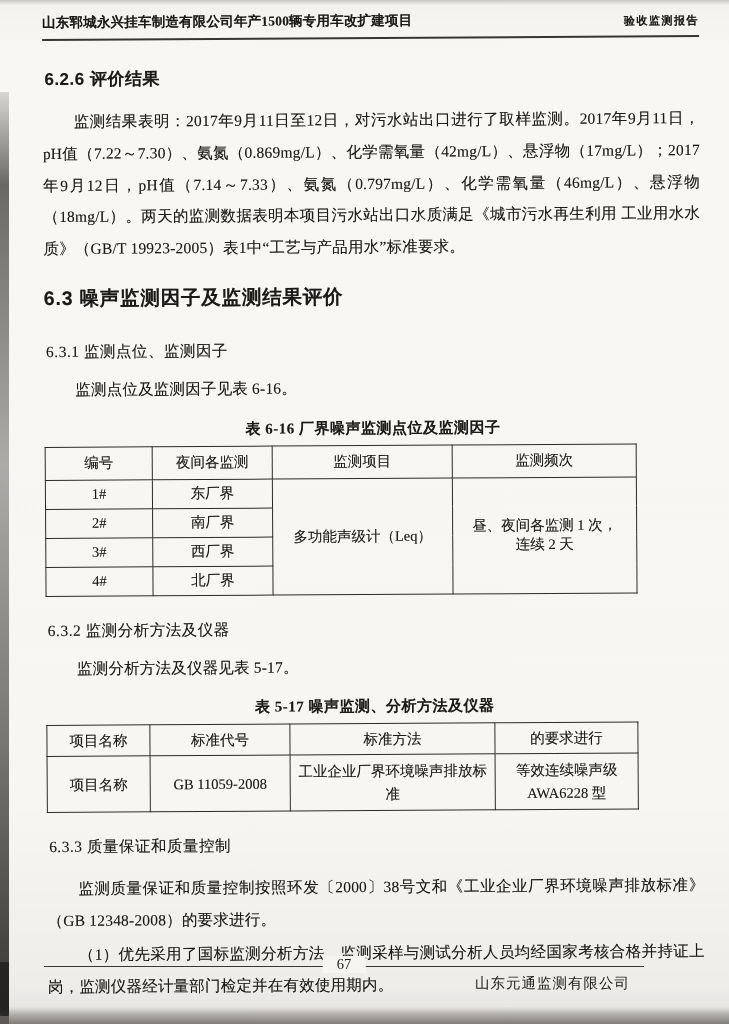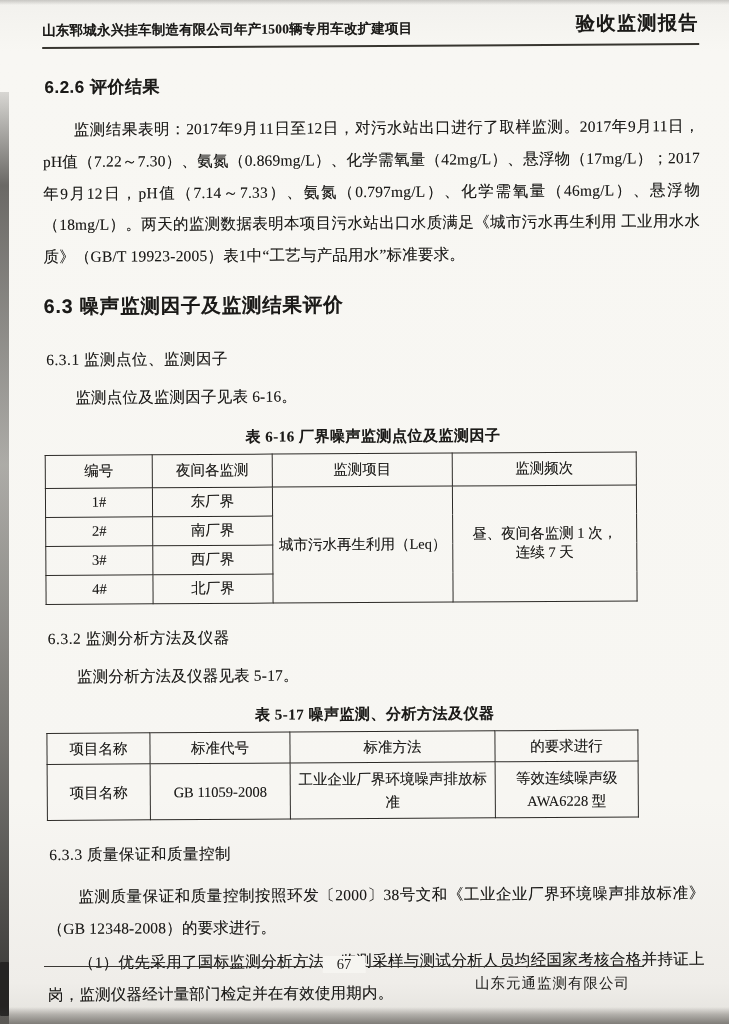--- a/index.html
+++ b/index.html
@@ -15,21 +15,21 @@
   .edge-bottom{position:absolute;left:0;right:0;bottom:0;height:17px;
     background:linear-gradient(180deg,rgba(120,117,112,0),rgba(124,121,116,.5) 45%,rgba(99,96,92,.78));}
   .corner-bl{position:absolute;left:0;bottom:8px;width:9px;height:54px;background:#21201e;opacity:.85;border-radius:1px;}
 
   .content{position:absolute;left:42px;right:30px;top:12px;transform:rotate(-.35deg);transform-origin:50% 0;
     text-shadow:0 0 .5px rgba(25,24,22,.4);}
 
   .header{display:flex;justify-content:space-between;align-items:flex-end;
     font-size:13.5px;font-weight:bold;padding-bottom:7px;border-bottom:2px solid #37352f;}
   .header-left{letter-spacing:.2px;}
-  .header-right{font-size:19px;letter-spacing:1.5px;white-space:nowrap;margin-left:18px;}
+  .header-right{font-size:11px;letter-spacing:1.5px;white-space:nowrap;margin-left:18px;}
 
   .sans{font-family:"Liberation Sans","DejaVu Sans",sans-serif;}
   .h-sub{font-size:17px;font-weight:bold;margin:27px 0 0 2px;letter-spacing:.5px;}
   .h-main{font-size:19.5px;font-weight:bold;margin:20px 0 0 0;letter-spacing:.8px;}
   .h-minor{font-size:15.5px;font-weight:normal;margin:30px 0 0 2px;letter-spacing:.5px;}
 
   .body-para{font-size:15.5px;line-height:2.05;text-align:justify;text-indent:2em;margin:11px 0 0 0;letter-spacing:.2px;}
   .lead-para{margin-top:15px;}
 
   .tbl-title{font-size:15px;font-weight:bold;text-align:center;margin:15px 0 7px 0;letter-spacing:.5px;}
@@ -84,25 +84,25 @@
           <th>夜间各监测</th>
           <th>监测项目</th>
           <th>监测频次</th>
         </tr>
       </thead>
       <tbody>
         <tr>
           <td>1#</td>
           <td>东厂界</td>
           <td rowspan="4">
-            <span>城市污水再生利用（Leq）</span>
+            <span>多功能声级计（Leq）</span>
           </td>
           <td rowspan="4">
             <span>昼、夜间各监测 1 次，</span><br>
-            <span>连续 7 天</span>
+            <span>连续 2 天</span>
           </td>
         </tr>
         <tr>
           <td>2#</td>
           <td>南厂界</td>
         </tr>
         <tr>
           <td>3#</td>
           <td>西厂界</td>
         </tr>

